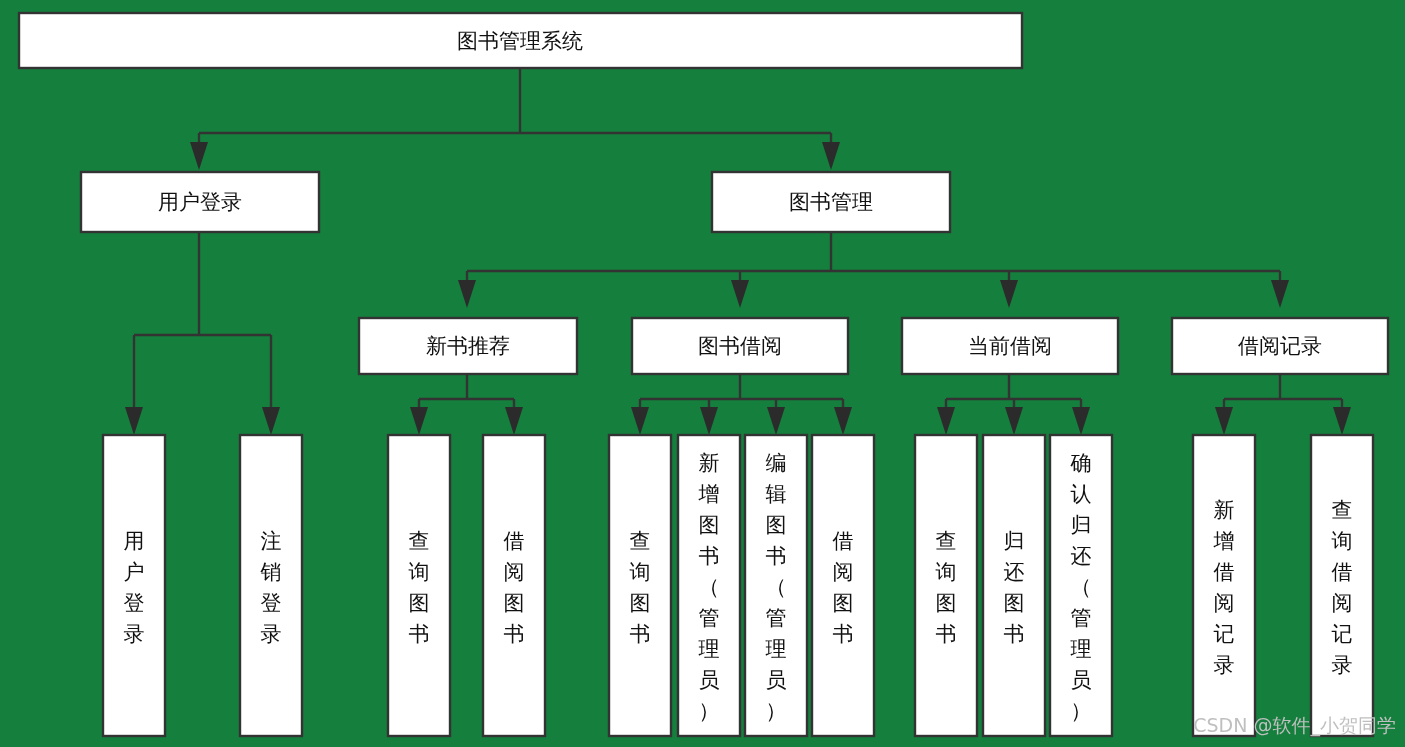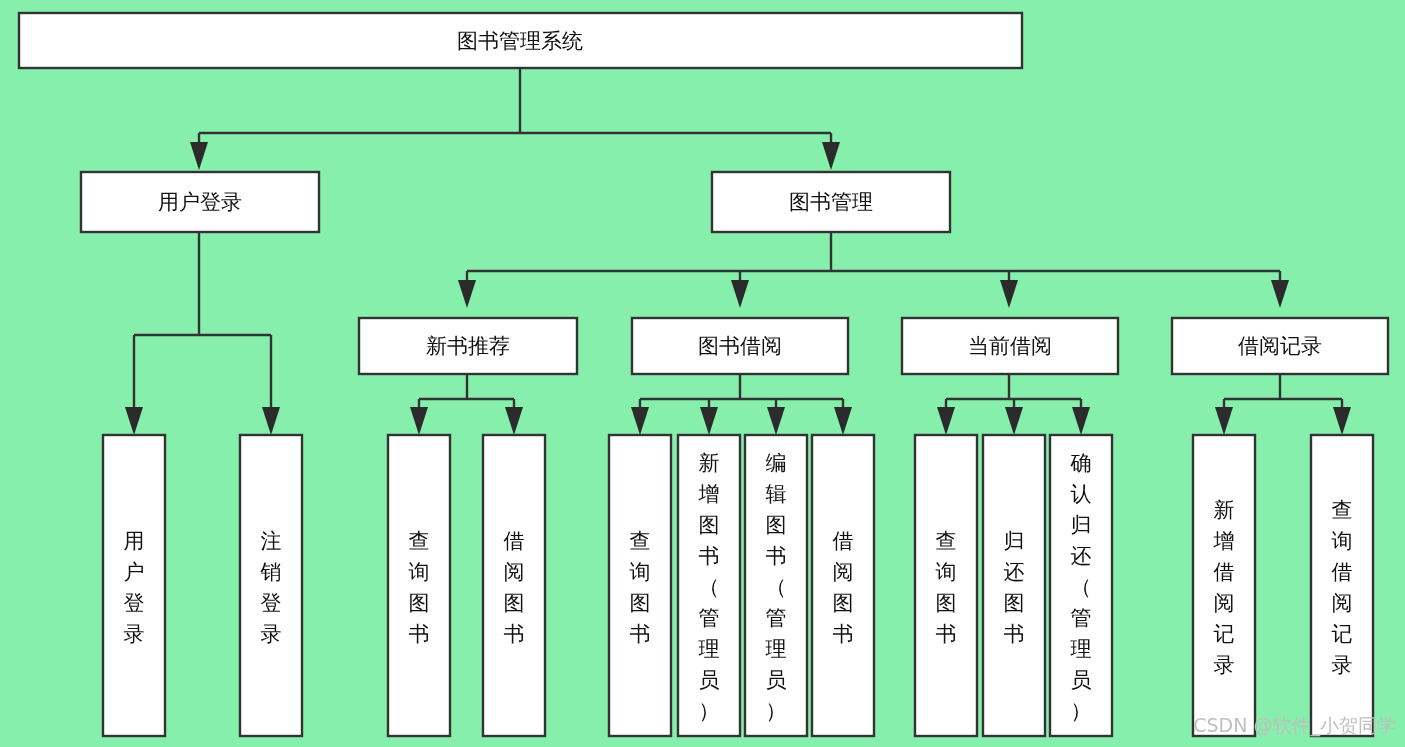--- a/index.html
+++ b/index.html
@@ -11,21 +11,21 @@
   body {
     width: 1405px;
     height: 747px;
     font-family: "DejaVu Sans", "Liberation Sans", sans-serif;
     overflow: hidden;
   }
   #diagram-root {
     position: relative;
     width: 1405px;
     height: 747px;
-    background: #86efac;
+    background: #15803d;
   }
   svg.diagram-canvas {
     display: block;
     width: 1405px;
     height: 747px;
   }
   .node-box {
     fill: #ffffff;
     stroke: #333333;
     stroke-width: 2.4;

